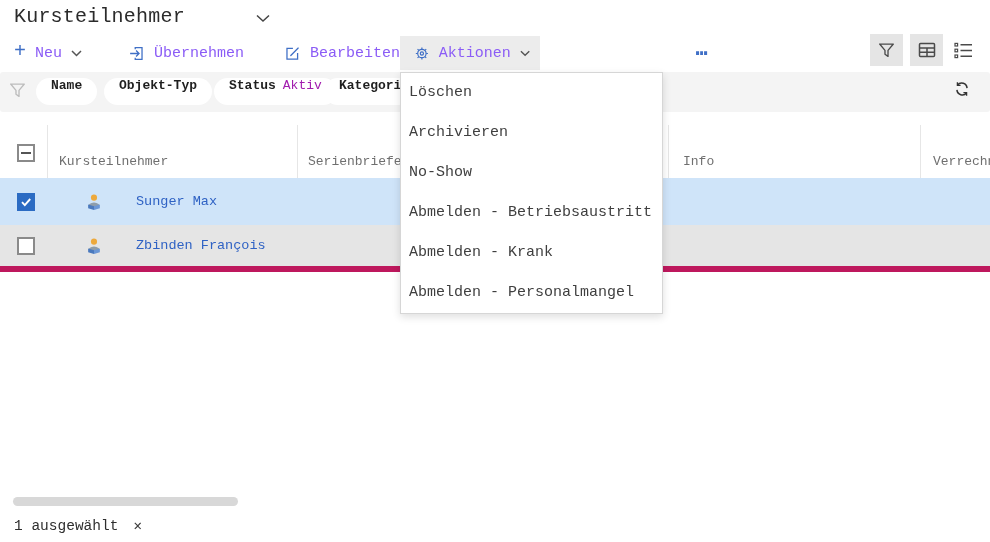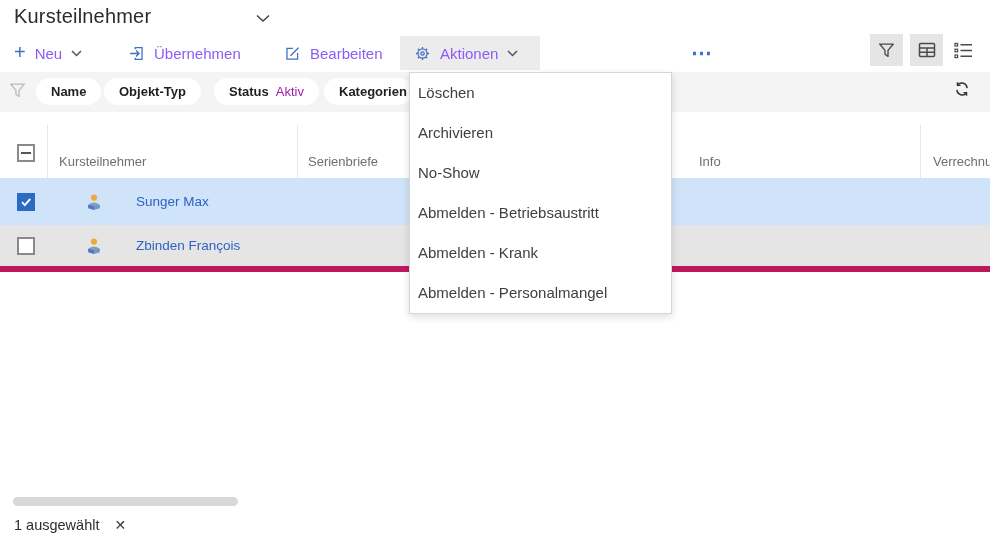--- a/index.html
+++ b/index.html
@@ -1,17 +1,17 @@
 <!DOCTYPE html>
 <html><head>
 <meta charset="utf-8">
 <style>
   html,body{margin:0;padding:0;background:#fff;}
   .app{position:relative;width:990px;height:536px;background:#fff;overflow:hidden;
-       font-family:Liberation Sans, sans-serif;color:#3d3d3d;}
+       font-family:Liberation Mono, monospace;color:#3d3d3d;}
   .abs{position:absolute;}
 
   
   .page-title{left:14px;top:5px;font-size:20px;color:#2b2b2b;letter-spacing:.2px;}
   .title-chev{left:256px;top:14px;cursor:pointer;}
 
   
   .tb-btn{top:36px;height:34px;display:flex;align-items:center;gap:9px;
           padding:0 10px;font-size:15px;color:#3d3d3d;cursor:pointer;white-space:nowrap;}
   .tb-btn .lbl{color:#8b5cf6;}
@@ -25,57 +25,57 @@
   .plus{color:#3f6fc6;font-size:20px;font-weight:400;line-height:1;margin-top:-2px;}
   .icon-btn{top:34px;width:33px;height:32px;display:flex;align-items:center;
             justify-content:center;cursor:pointer;}
   .ib-filter{left:870px;background:#e5e5e5;}
   .ib-grid{left:910px;background:#e5e5e5;}
   .ib-list{left:947px;}
 
   
   .filterbar{left:0;top:72px;width:990px;height:40px;background:#f4f4f4;border-radius:3px;}
   .fb-funnel{left:8px;top:81px;}
-  .chip{top:78px;height:27px;display:flex;align-items:center;gap:7px;background:#fff;
+  .chip{top:78px;height:27px;display:flex;align-items:flex-start;gap:7px;background:#fff;
         border-radius:14px;padding:0 15px;font-size:13px;font-weight:bold;color:#1f1f1f;
         cursor:pointer;white-space:nowrap;}
   .chip .val{font-weight:normal;color:#a21caf;}
   .chip1{left:36px;}
   .chip2{left:104px;}
   .chip3{left:214px;}
   .chip4{left:324px;width:58px;overflow:hidden;}
   .fb-refresh{left:953px;top:80px;cursor:pointer;}
 
   
   .hdr-cell{top:125px;height:53px;box-sizing:border-box;display:flex;align-items:flex-end;
             padding-bottom:9px;font-size:13px;color:#6f6f6f;overflow:hidden;white-space:nowrap;
             cursor:pointer;}
   .hdr-cb-col{left:0;width:47px;}
   .hc1{left:47px;width:250px;border-left:1px solid #e6e6e6;padding-left:11px;}
   .hc2{left:297px;width:371px;border-left:1px solid #e6e6e6;padding-left:10px;}
-  .hc3{left:668px;width:252px;border-left:1px solid #e6e6e6;padding-left:30px;}
+  .hc3{left:668px;width:252px;border-left:1px solid #e6e6e6;padding-left:14px;}
   .hc4{left:920px;width:70px;border-left:1px solid #e6e6e6;padding-left:12px;}
 
   
   .cb{width:18px;height:18px;box-sizing:border-box;border:2px solid #8a8a8a;background:#fff;
       display:flex;align-items:center;justify-content:center;cursor:pointer;flex:0 0 18px;}
   .cb.ind .dash{width:10px;height:2px;background:#555;}
   .cb.checked{background:#2b6bc3;border-color:#2b6bc3;}
   .hdr-cb{position:absolute;left:17px;top:144px;}
 
   
   .row{left:0;width:990px;height:47px;display:flex;align-items:center;gap:25px;}
   .row1{top:178px;background:#cfe4f9;}
   .row2{top:225px;background:#e5e5e5;border-bottom:6px solid #be185d;box-sizing:border-box;}
   .row .cb{margin-left:17px;}
   .row .person{margin-left:25px;flex:0 0 18px;}
   .row .name{margin-left:8px;font-size:13.5px;color:#2f62c4;cursor:pointer;}
 
   
-  .menu{left:409px;top:72px;width:263px;background:#fff;border:1px solid #d6d6d6;
+  .menu{left:400px;top:72px;width:263px;background:#fff;border:1px solid #d6d6d6;
         box-shadow:0 3px 8px rgba(0,0,0,.13);z-index:20;box-sizing:border-box;}
   .menu-item{height:40px;line-height:40px;padding-left:8px;font-size:15px;color:#3f3f3f;
              cursor:pointer;white-space:nowrap;overflow:hidden;}
 
   
   .hscroll{left:13px;top:497px;width:225px;height:9px;border-radius:4.5px;background:#d8d8d8;
            cursor:pointer;}
   .statusbar{left:14px;top:517px;display:flex;align-items:center;gap:15px;text-align:center;}
   .statusbar .txt{font-size:14.5px;color:#2e2e2e;}
   .statusbar .close{font-size:14px;color:#3a3a3a;cursor:pointer;}

